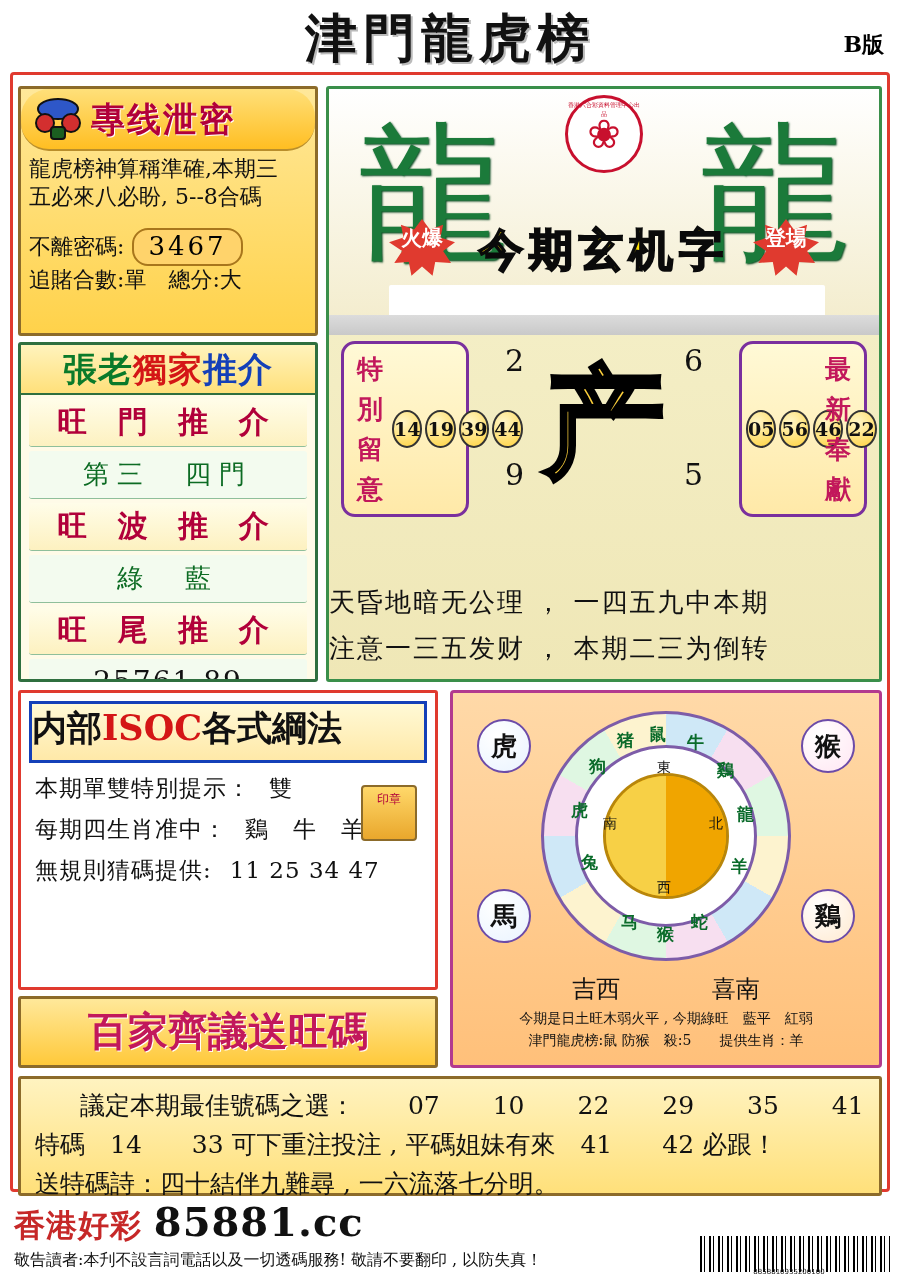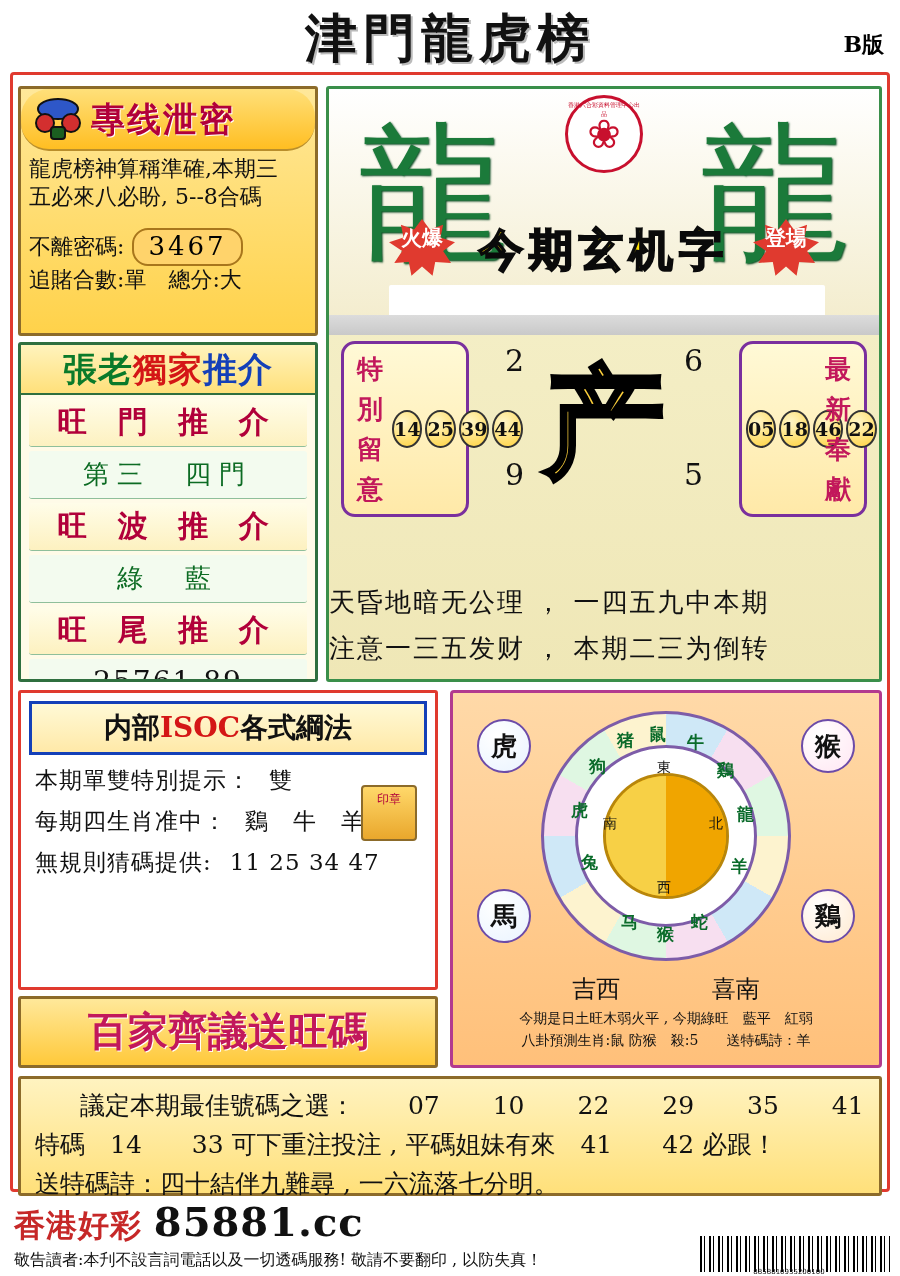--- a/index.html
+++ b/index.html
@@ -235,26 +235,26 @@
     letter-spacing:2px;
   }
   
   .box-isoc {
     position:absolute; left:18px; top:690px; width:420px; height:300px;
     border:3px solid #e03a2f;
     background:#fff;
     border-radius:3px;
   }
   .isoc-head {
-    margin:8px; height:54px;
+    margin:8px; height:62px;
     border:3px solid #1440b8;
     background:linear-gradient(#fff9d6,#ffe9a8);
-    text-align:center;
-    font-family:"DejaVu Serif", serif;
-    font-size:28px; font-weight:bold;
+    text-align:left;
+    font-family:"DejaVu Serif", serif;
+    font-size:35px; font-weight:bold;
     line-height:48px;
     color:#111;
   }
   .isoc-head .r { color:#d41616; }
   .isoc-line {
     margin:10px 14px 0 14px;
     font-family:"DejaVu Serif", serif;
     font-size:23px; color:#111;
     letter-spacing:1px;
   }
@@ -451,37 +451,37 @@
       <div class="greybar"></div>
     </div>
 
     <div class="dragon-mid">
       <div class="side-pill left">
         <div class="pill-label">
           <div>特別留意</div>
         </div>
         <div class="pill-nums">
           <div class="ball">14</div>
-          <div class="ball">25</div>
+          <div class="ball">19</div>
           <div class="ball">39</div>
           <div class="ball">44</div>
         </div>
       </div>
 
       <div class="corner-num cn-tl">2</div>
       <div class="corner-num cn-tr">6</div>
       <div class="corner-num cn-bl">9</div>
       <div class="corner-num cn-br">5</div>
 
       <div class="center-char">产</div>
 
       <div class="side-pill right">
         <div class="pill-nums">
           <div class="ball">05</div>
-          <div class="ball">18</div>
+          <div class="ball">56</div>
           <div class="ball">46</div>
           <div class="ball">22</div>
         </div>
         <div class="pill-label">
           <div>最新奉獻</div>
         </div>
       </div>
     </div>
 
     <div class="dragon-poem">
@@ -535,21 +535,21 @@
       <div class="dir" style="left:116px; top:168px;">西</div>
       <div class="dir" style="left:62px; top:104px;">南</div>
     </div>
 
     <div class="wheel-foot1">
       <span>吉西</span>
       <span>喜南</span>
     </div>
     <div class="wheel-foot2">
       <div>今期是日土旺木弱火平 , 今期綠旺　藍平　紅弱</div>
-      <div>八卦預測生肖:鼠 防猴　殺:5　　送特碼詩：羊</div>
+      <div>津門龍虎榜:鼠 防猴　殺:5　　提供生肖：羊</div>
     </div>
   </div>
 
   <div class="box-bottom">
     <div class="nums">
       <span>議定本期最佳號碼之選：</span>
       <span>07</span>
       <span>10</span>
       <span>22</span>
       <span>29</span>

